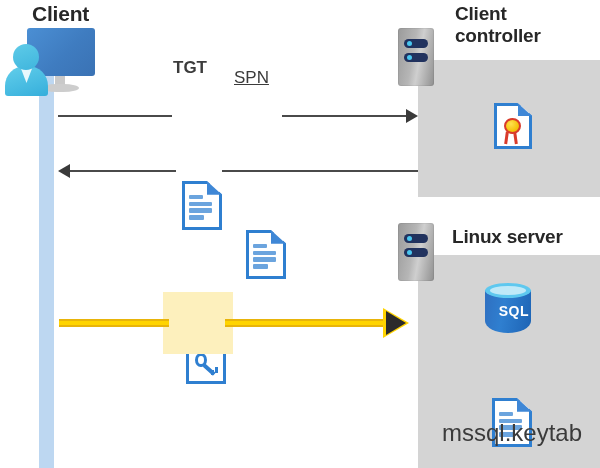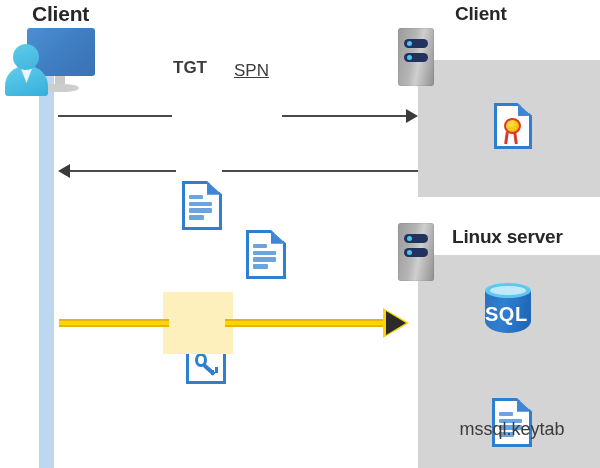--- a/index.html
+++ b/index.html
@@ -94,46 +94,46 @@
   .kdoc .ktooth2{position:absolute;left:72%;top:66%;width:8%;height:11%;background:#2f7fd0;}
 
   
   #doc-tgt{left:174px;top:86px;width:40px;height:49px;}
   #doc-spn{left:238px;top:86px;width:40px;height:49px;}
   #doc-ticket{left:178px;top:142px;width:40px;height:49px;}
   #doc-keytab-file{left:484px;top:352px;width:40px;height:49px;}
 
   .doc-label{position:absolute;font-size:17px;color:#3b3b3b;}
   #lbl-tgt{left:173px;top:58px;font-weight:bold;}
-  #lbl-spn{left:234px;top:61px;text-decoration:underline;}
+  #lbl-spn{left:234px;top:68px;text-decoration:underline;}
 
   
   #cert-icon{left:486px;top:103px;width:38px;height:46px;}
   .cert .seal{position:absolute;left:26%;top:32%;width:46%;height:36%;border-radius:50%;
       background:radial-gradient(circle at 38% 32%,#ffe14f 0%,#f5c40f 60%,#e0a800 100%);
       border:2.5px solid #d93b2b;box-sizing:border-box;}
   .cert .rib1{position:absolute;left:30%;top:62%;width:8%;height:26%;background:#d93b2b;
       transform:rotate(8deg);}
   .cert .rib2{position:absolute;left:52%;top:62%;width:8%;height:26%;background:#d93b2b;
       transform:rotate(-8deg);}
 
   
   #sql-icon{left:485px;top:283px;width:46px;height:54px;}
   .cyl{position:absolute;left:0;top:7px;width:46px;height:43px;
        background:linear-gradient(100deg,#2f6fc0 0%,#2f7fd0 40%,#1d63b4 100%);
        border-radius:0 0 23px 23px/0 0 12px 12px;}
   .cyl-top{position:absolute;left:0;top:0px;width:46px;height:15px;border-radius:50%;
        background:#5ec8ef;}
   .cyl-top-inner{position:absolute;left:5px;top:3px;width:36px;height:9px;border-radius:50%;
        background:#bfe9f8;}
-  .sql-text{position:absolute;left:0;top:20px;width:44px;text-align:left;
-       font-size:20px;font-weight:bold;color:#ffffff;letter-spacing:.5px;}
-
-  
-  #keytab-name{left:437px;top:419px;width:150px;text-align:center;font-size:18px;color:#3b3b3b;}
+  .sql-text{position:absolute;left:0;top:20px;width:44px;text-align:right;
+       font-size:14px;font-weight:bold;color:#ffffff;letter-spacing:.5px;}
+
+  
+  #keytab-name{left:437px;top:419px;width:150px;text-align:center;font-size:24px;color:#3b3b3b;}
 
   
   .gline{position:absolute;height:2px;background:#4a4a4a;}
   .ghead-r{position:absolute;width:0;height:0;
       border-top:7px solid transparent;border-bottom:7px solid transparent;
       border-left:12px solid #3a3a3a;}
   .ghead-l{position:absolute;width:0;height:0;
       border-top:7px solid transparent;border-bottom:7px solid transparent;
       border-right:12px solid #3a3a3a;}
 
@@ -181,20 +181,21 @@
   <div class="abs rack" id="dc-rack">
     <div class="bar b1">
         <div class="led"></div>
       </div>
     <div class="bar b2">
         <div class="led"></div>
       </div>
   </div>
   <div class="abs title" id="dc-title">
     <div>Client</div>
+    <div>controller</div>
   </div>
 
   <div class="abs doc cert" id="cert-icon">
     <div class="page"></div>
     <div class="fold"></div>
     <div class="rib1"></div>
     <div class="rib2"></div>
     <div class="seal"></div>
   </div>
 

